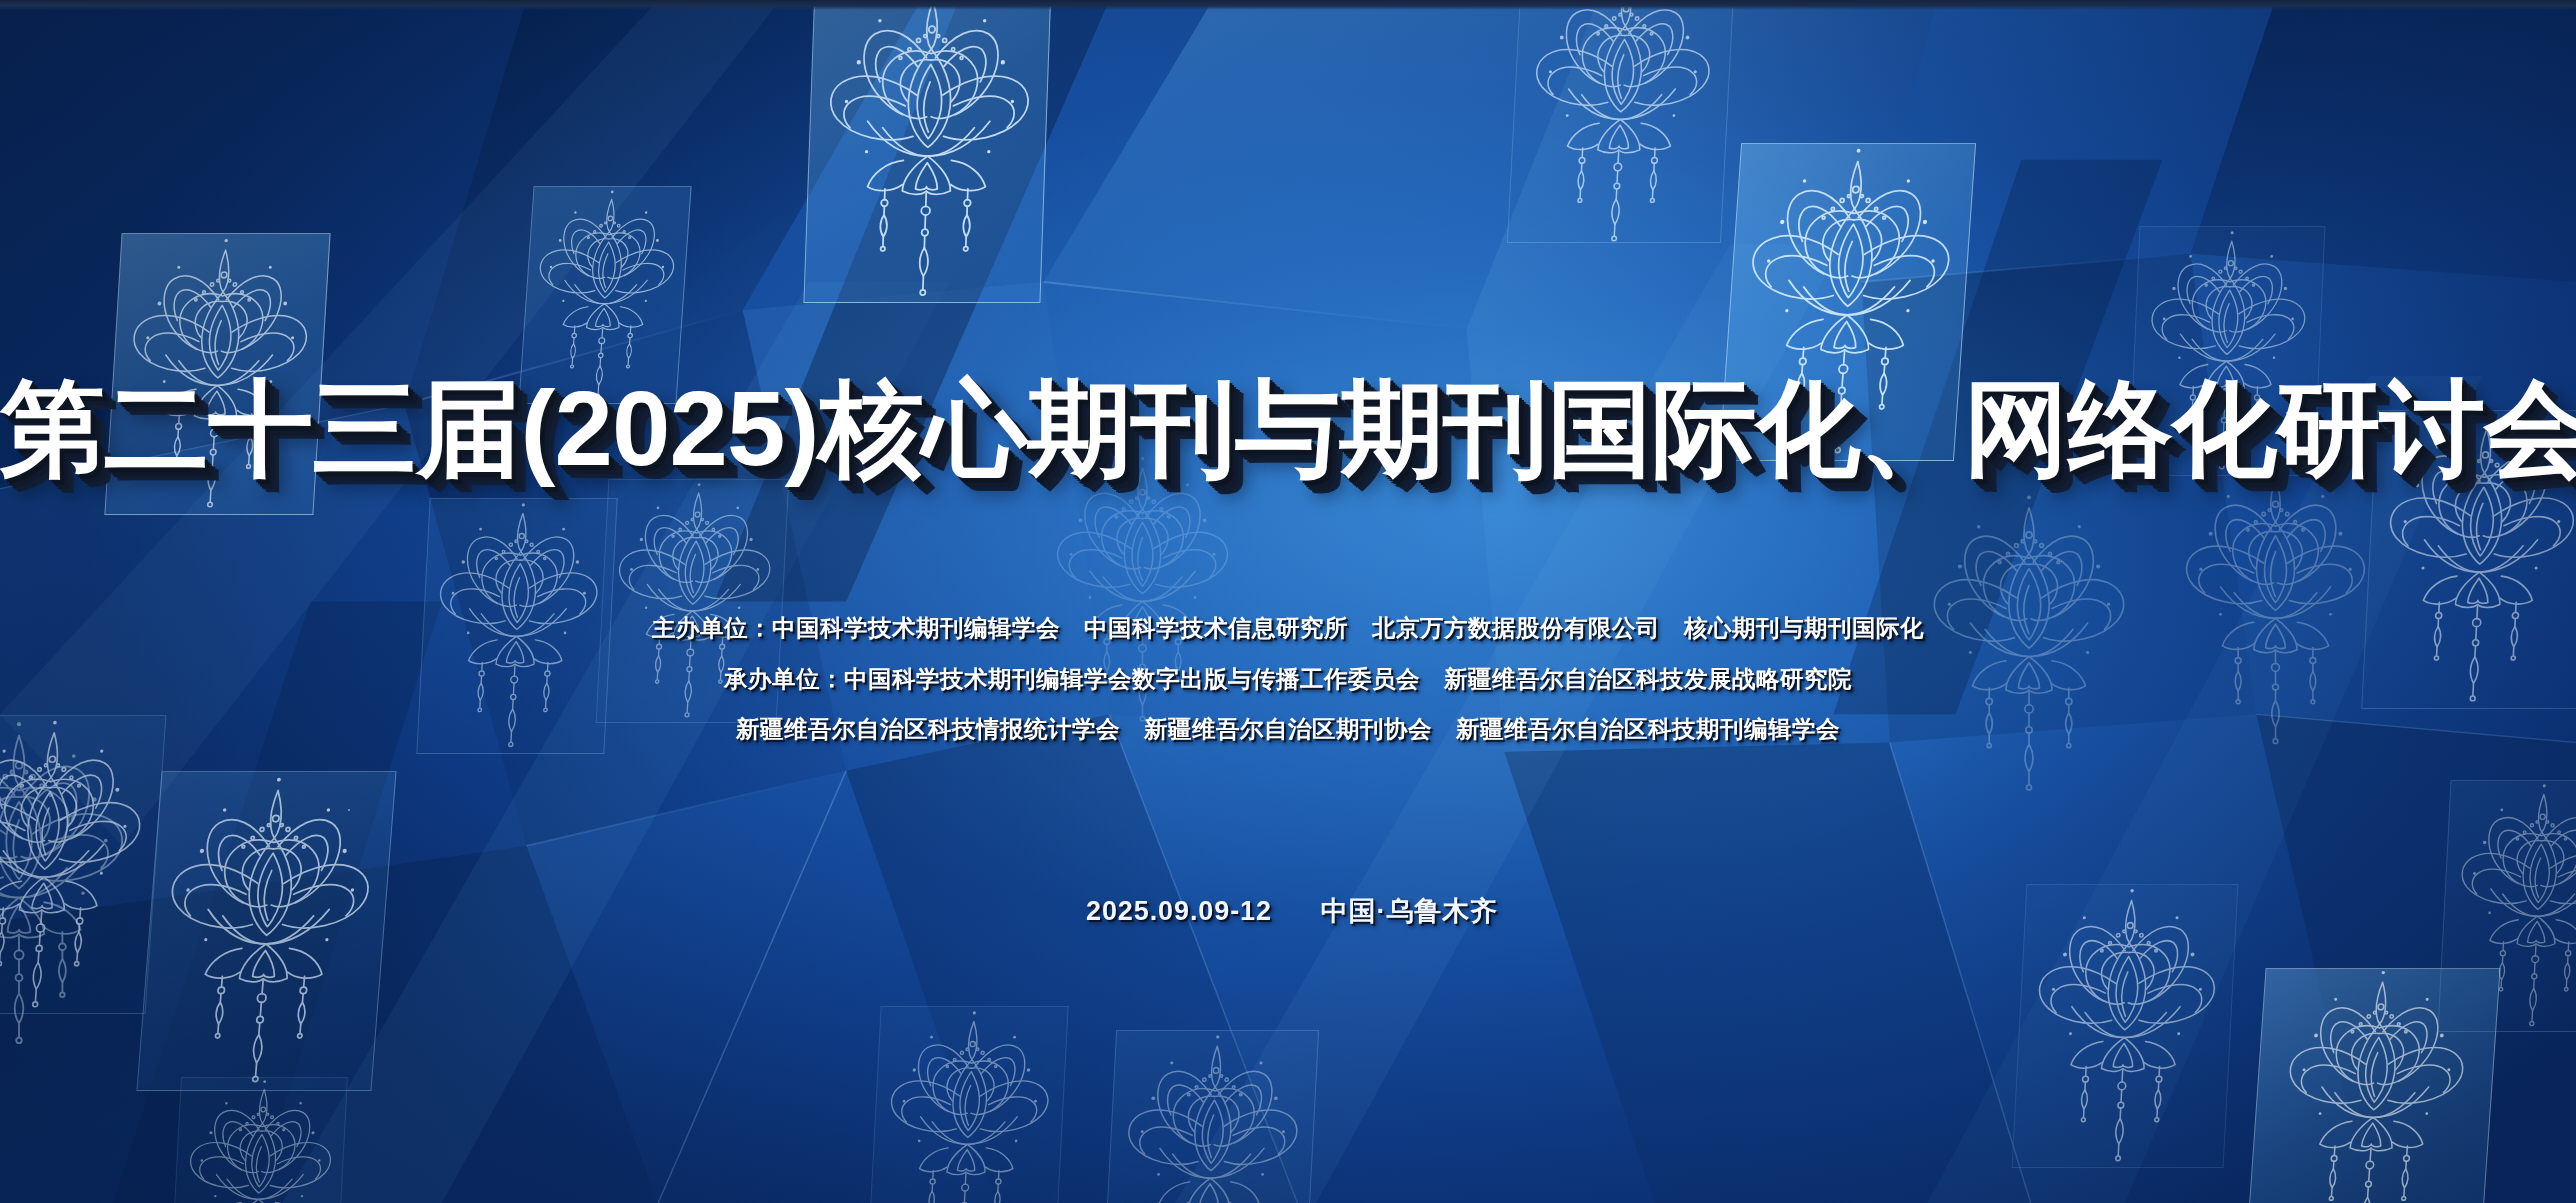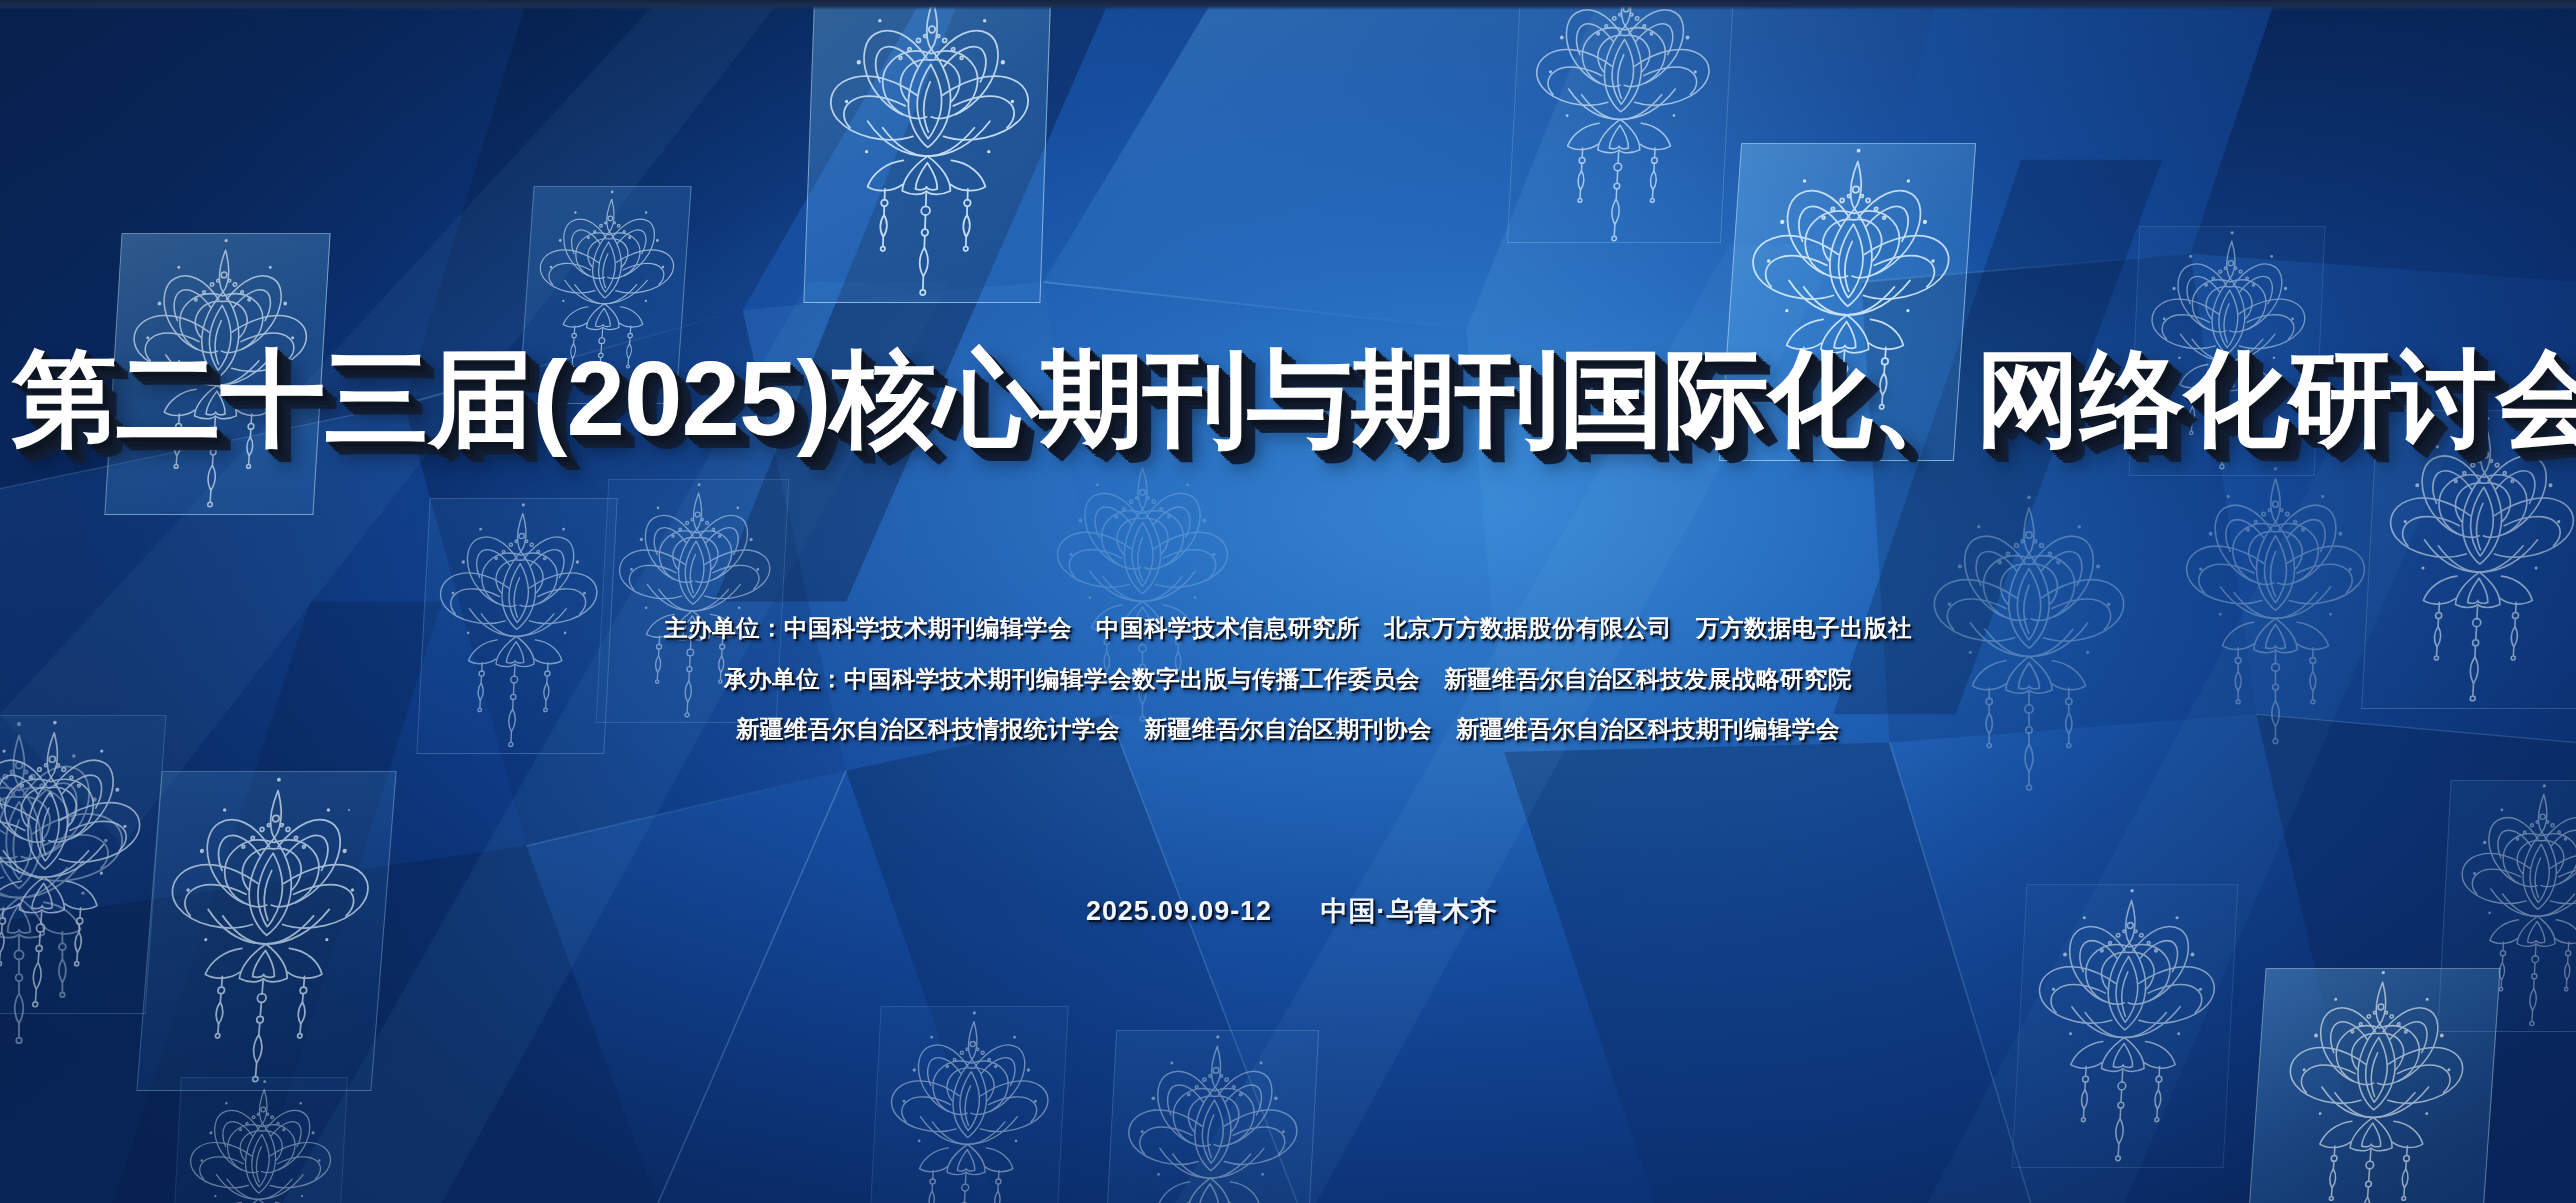--- a/index.html
+++ b/index.html
@@ -59,38 +59,37 @@
   
   .freelotus { position:absolute; z-index:2; }
   .freelotus svg { display:block; }
 
   
   .content {
     position:absolute; inset:0; z-index:10;
     display:flex; flex-direction:column; align-items:center;
   }
   .title {
-    position:absolute; left:0; right:0; top:345px;
+    position:absolute; left:0; right:0; top:375px;
     text-align:center;
     font-size:105px;
     line-height:1.02;
     font-weight:bold;
     letter-spacing:-0.9px;
     color:#ffffff;
     white-space:nowrap;
     text-shadow:
        2.8px 2.8px 0 #0d1522,
        4.7px 4.7px 0 #0d1522,
        6.6px 6.6px 0 #101a2c,
        8.5px 8.5px 0 #101a2c,
       10.3px 10.3px 0 #111d33,
       12.2px 12.2px 0 #111d33,
       14px 13px 0 #121f38,
       16px 15px 17px rgba(4,10,22,.55);
-    padding-left: 12px;
   }
   .orgs {
     position:absolute; left:0; right:0; top:617px;
     text-align:center;
   }
   .org-line {
     font-size:23.5px;
     font-weight:bold;
     color:#ffffff;
     letter-spacing:0.5px;
@@ -455,21 +454,21 @@
   </div>
 
   <div class="glow"></div>
   <div class="vignette"></div>
 
   <div class="content">
 
     <div class="title">第二十三届(2025)核心期刊与期刊国际化、网络化研讨会</div>
 
     <div class="orgs">
-      <div class="org-line">主办单位：中国科学技术期刊编辑学会　中国科学技术信息研究所　北京万方数据股份有限公司　万方数据电子出版社</div>
+      <div class="org-line">主办单位：中国科学技术期刊编辑学会　中国科学技术信息研究所　北京万方数据股份有限公司　核心期刊与期刊国际化</div>
       <div class="org-line">承办单位：中国科学技术期刊编辑学会数字出版与传播工作委员会　新疆维吾尔自治区科技发展战略研究院</div>
       <div class="org-line">新疆维吾尔自治区科技情报统计学会　新疆维吾尔自治区期刊协会　新疆维吾尔自治区科技期刊编辑学会</div>
     </div>
 
     <div class="datebar">
       <span>2025.09.09-12</span>
       <span class="gap"></span>
       <span>中国·乌鲁木齐</span>
     </div>
 

